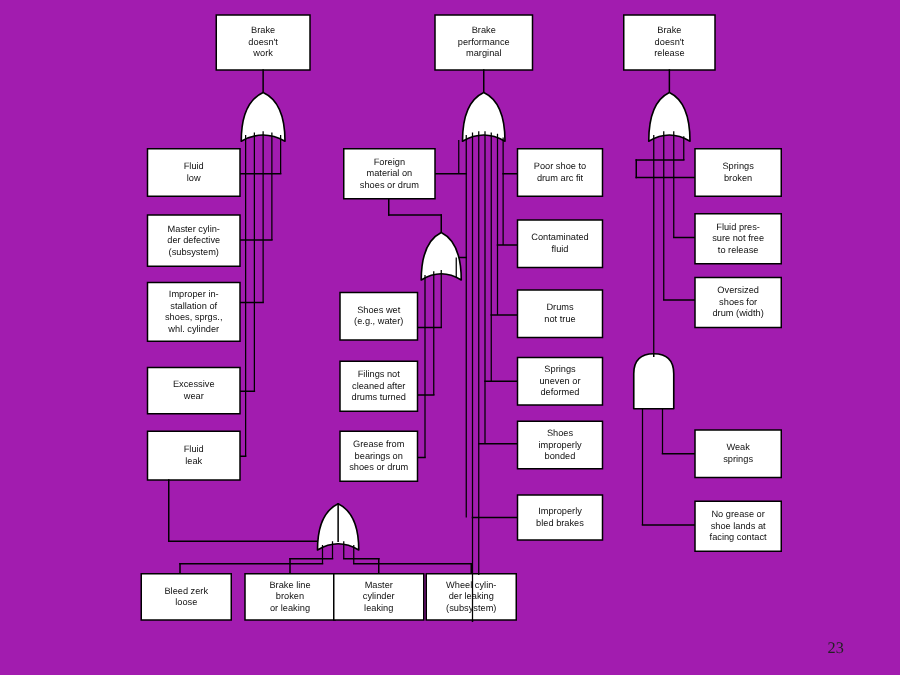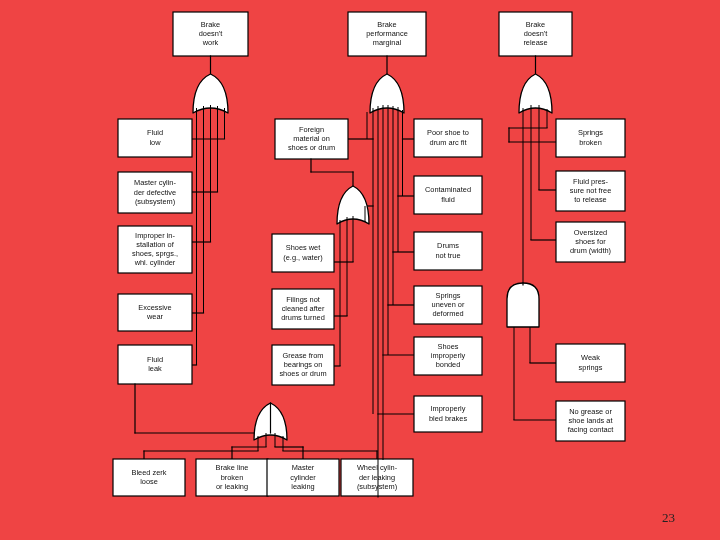--- a/index.html
+++ b/index.html
@@ -10,21 +10,21 @@
   body {
     width: 720px;
     height: 540px;
     overflow: hidden;
     font-family: "Liberation Sans", sans-serif;
   }
   #diagram-root {
     position: relative;
     width: 720px;
     height: 540px;
-    background: #ef4444;
+    background: #a21caf;
   }
   svg#fault-tree {
     position: absolute;
     top: 0;
     left: 0;
     width: 720px;
     height: 540px;
   }
   .ft-box {
     fill: #ffffff;

